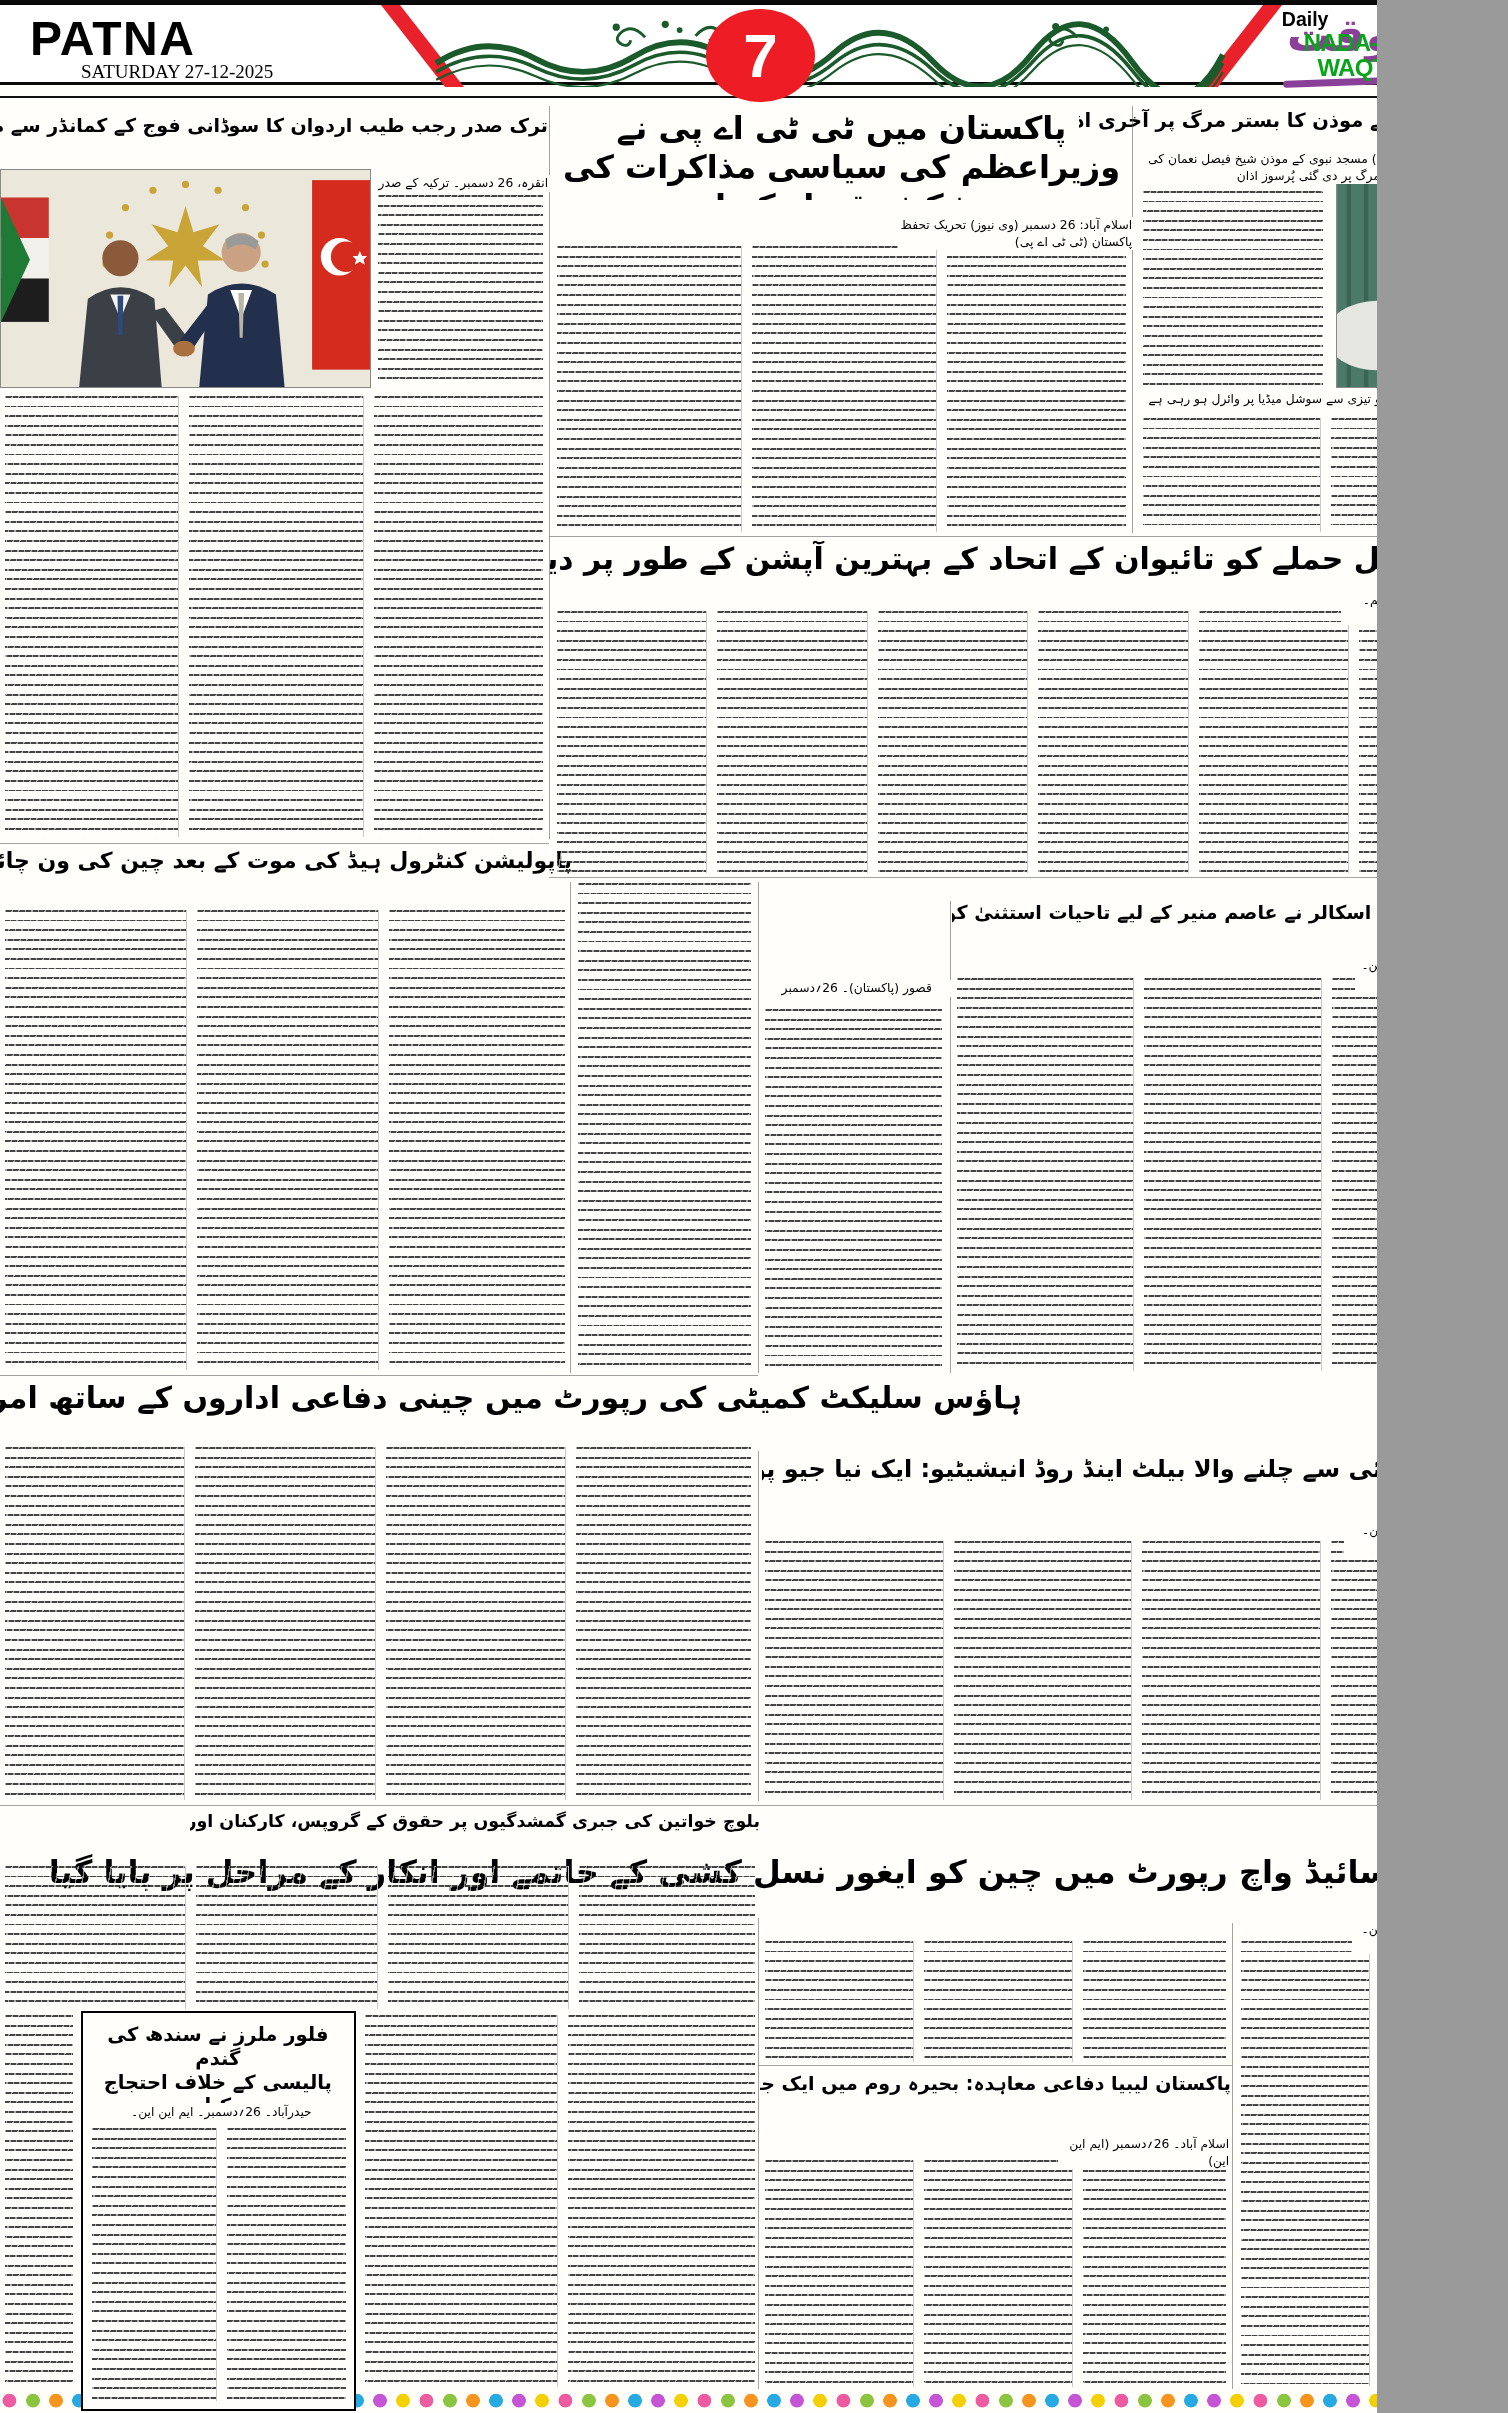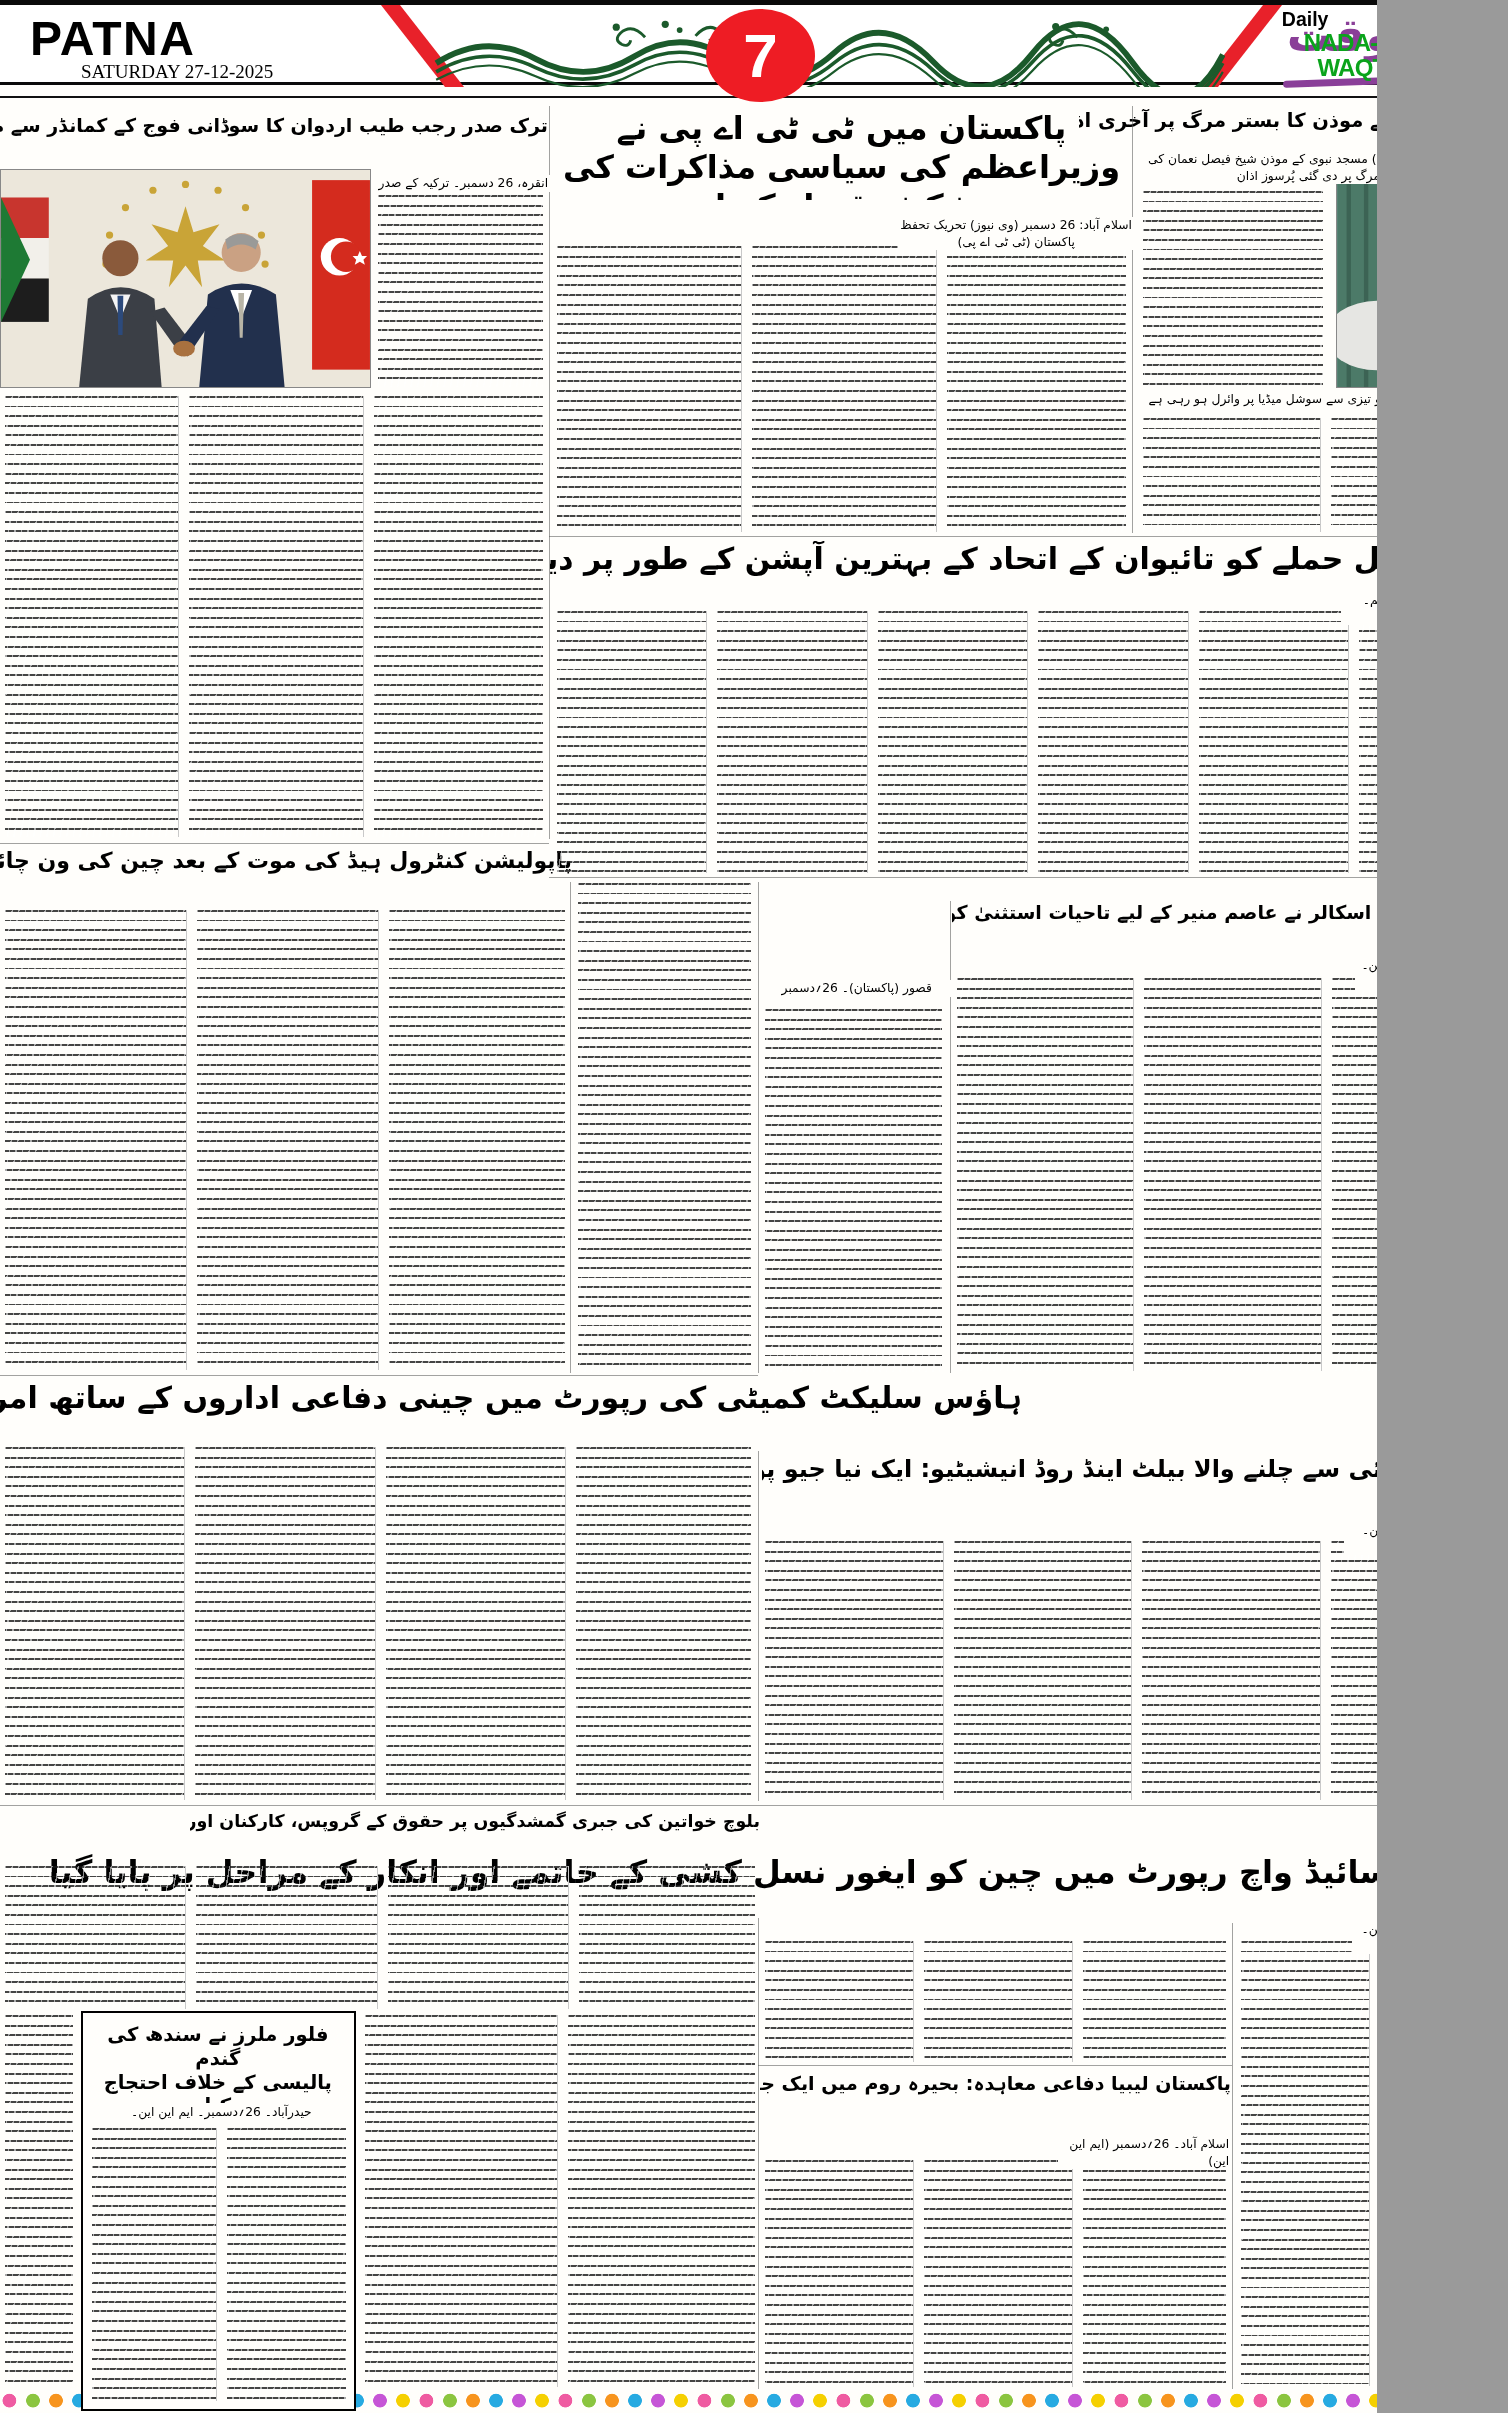--- a/index.html
+++ b/index.html
@@ -195,21 +195,21 @@
         <ellipse cx="138" cy="74" rx="38" ry="24" fill="#efe9dc"></ellipse>
         <circle cx="114" cy="104" r="10" fill="none" stroke="#2d2d2d" stroke-width="2.5"></circle>
         <circle cx="142" cy="101" r="10" fill="none" stroke="#2d2d2d" stroke-width="2.5"></circle>
         <line x1="124" y1="103" x2="132" y2="102" stroke="#2d2d2d" stroke-width="2.5"></line>
         <line x1="108" y1="106" x2="120" y2="105" stroke="#5a3a22" stroke-width="2"></line>
         <line x1="137" y1="103" x2="148" y2="102" stroke="#5a3a22" stroke-width="2"></line>
       </g>
     </svg>
   </div>
 
-  <div class="abs dl" style="left:898px;top:217px;width:232px;text-align:center;">اسلام آباد: 26 دسمبر (وی نیوز) تحریک تحفظ پاکستان (ٹی ٹی اے پی)</div>
+  <div class="abs dl" style="left:898px;top:217px;width:232px;">اسلام آباد: 26 دسمبر (وی نیوز) تحریک تحفظ پاکستان (ٹی ٹی اے پی)</div>
   <div class="abs dl" style="left:376px;top:175px;width:170px;">انقرہ، 26 دسمبر۔ ترکیہ کے صدر</div>
   <div class="abs dl" style="left:1341px;top:592px;width:165px;">واشنگٹن۔ 26 دسمبر۔ (ایم۔این۔این)</div>
   <div class="abs dl" style="left:762px;top:980px;width:185px;text-align:center;">قصور (پاکستان)۔ 26؍دسمبر</div>
   <div class="abs dl" style="left:1355px;top:957px;width:152px;">پشاور۔ 6؍ دسمبر (ایم۔این۔این)</div>
   <div class="abs dl" style="left:1344px;top:1522px;width:164px;">بیجنگ، 26؍دسمبر (ایم۔این۔این)</div>
   <div class="abs dl" style="left:1352px;top:1921px;width:155px;">بیجنگ۔ 6؍ دسمبر (ایم۔این۔این)</div>
   <div class="abs dl" style="left:1058px;top:2136px;width:169px;">اسلام آباد۔ 26؍دسمبر (ایم این این)</div>
   <div class="abs dl" style="left:1133px;top:391px;width:376px;text-align:center;">میں بنائی گئی ایک ویڈیو تیزی سے سوشل میڈیا پر وائرل ہو رہی ہے</div>
 
   <div class="abs body" style="left:1138px;top:190px;width:190px;height:197px;">

